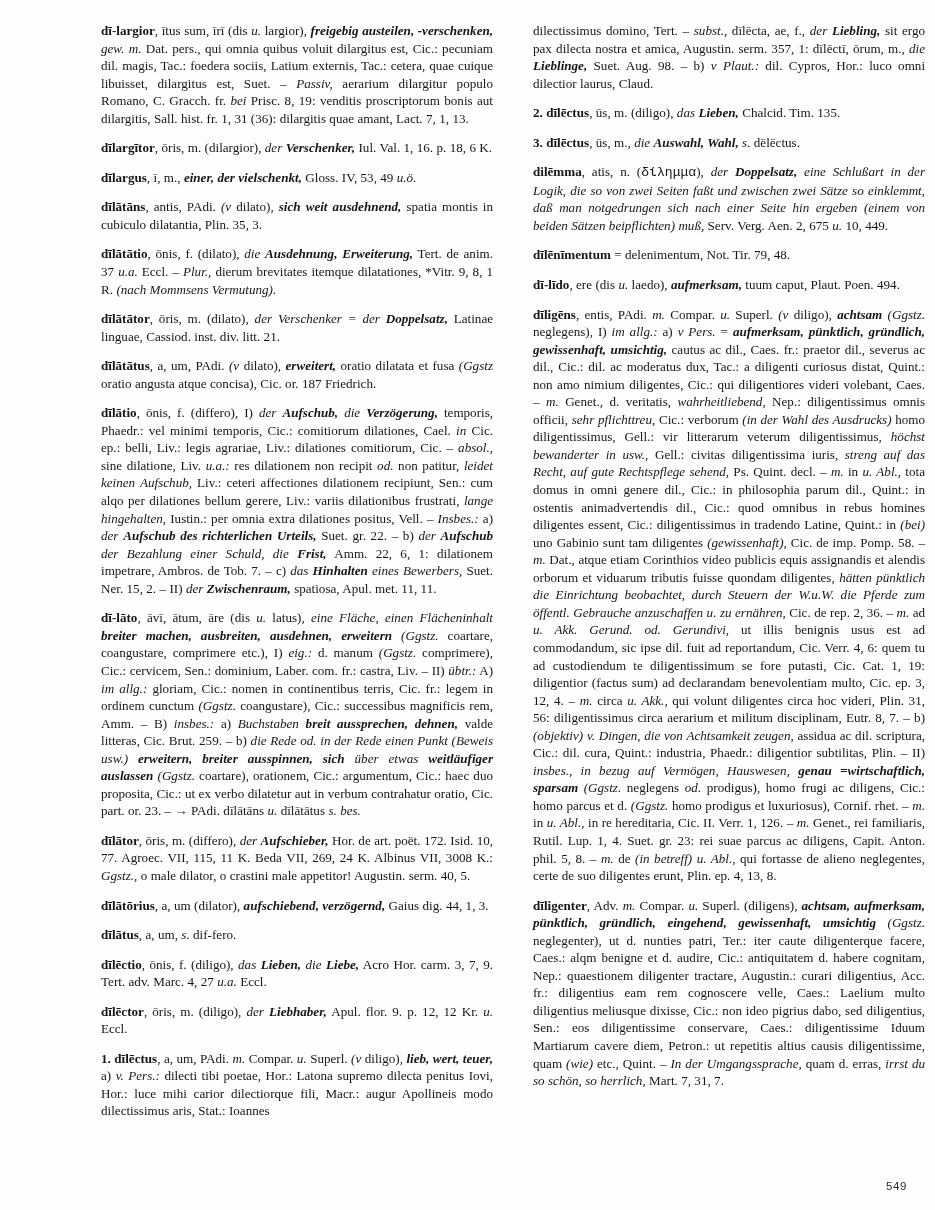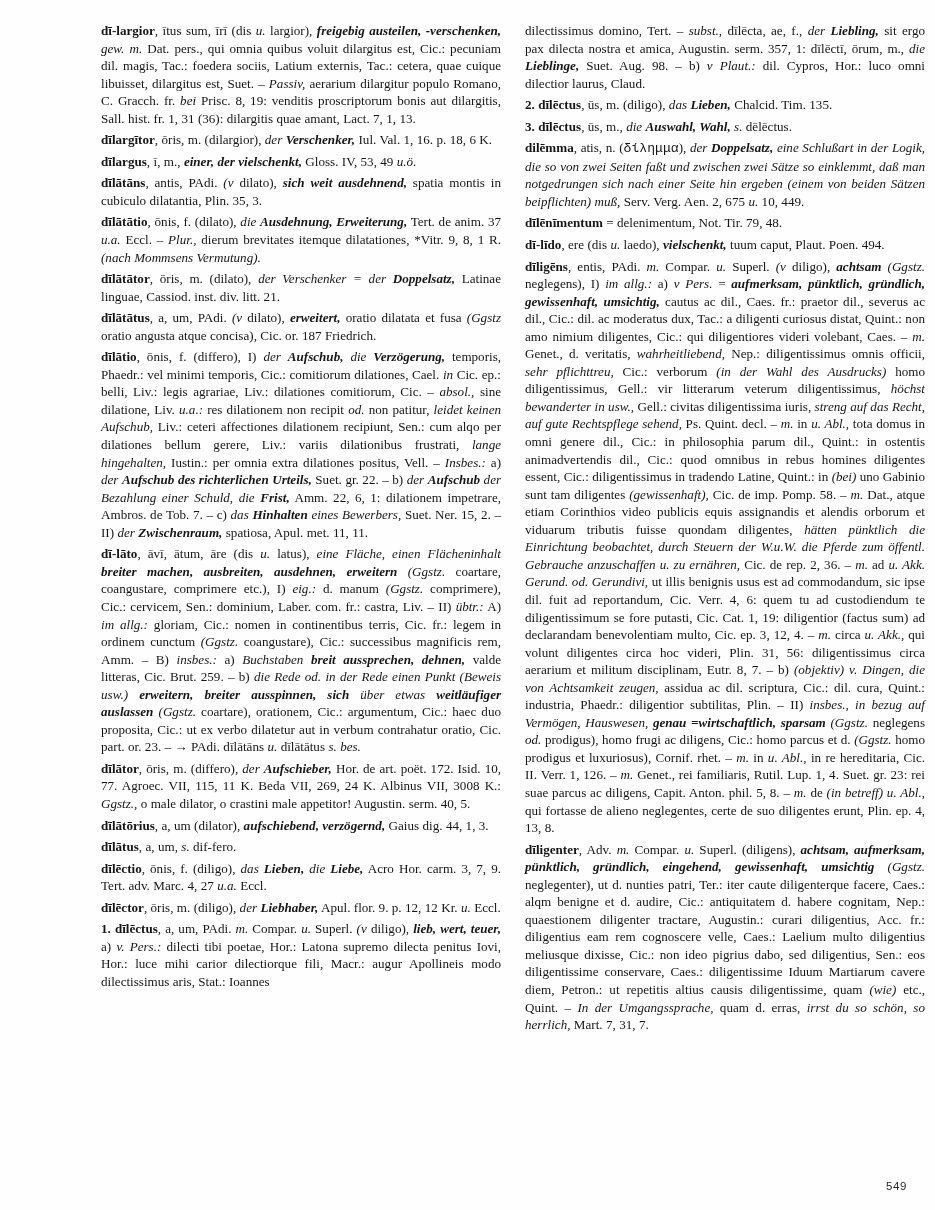--- a/index.html
+++ b/index.html
@@ -21,38 +21,38 @@
     width: 935px;
     height: 1210px;
     background: #fefefe;
   }
   #columns {
     position: absolute;
     left: 101px;
     top: 22px;
     width: 824px;
     display: flex;
-    gap: 24px;
+    gap: 40px;
   }
   .column {
     width: 400px;
     font-size: 13.1px;
     line-height: 17.55px;
     text-align: justify;
     text-justify: inter-word;
     hyphens: manual;
     word-spacing: 0.1px;
   }
   .entry {
     margin: 0;
     padding: 0;
     text-indent: 0;
   }
   
-  .entry + .entry { margin-top: 4px; }
+  .entry + .entry { margin-top: 12px; }
 
   b, .hw {
     font-weight: bold;
   }
   i, .it {
     font-style: italic;
   }
   .bi {
     font-weight: bold;
     font-style: italic;
@@ -95,21 +95,21 @@
         <p class="entry"><b>dīlēctor</b>, ōris, m. (diligo), <i>der</i> <span class="bi">Liebhaber,</span> Apul. flor. 9. p. 12, 12 Kr. <i>u.</i> Eccl.</p>
         <p class="entry"><b>1. dīlēctus</b>, a, um, PAdi. <i>m.</i> Compar. <i>u.</i> Superl. <i>(v</i> diligo), <span class="bi">lieb, wert, teuer,</span> a) <i>v. Pers.:</i> dilecti tibi poetae, Hor.: Latona supremo dilecta penitus Iovi, Hor.: luce mihi carior dilectiorque fili, Macr.: augur Apollineis modo dilectissimus aris, Stat.: Ioannes</p>
       </div>
 
     <div class="column" id="col-right">
         <p class="entry">dilectissimus domino, Tert. – <i>subst.,</i> dīlēcta, ae, f., <i>der</i> <span class="bi">Liebling,</span> sit ergo pax dilecta nostra et amica, Augustin. serm. 357, 1: dīlēctī, ōrum, m., <i>die</i> <span class="bi">Lieblinge,</span> Suet. Aug. 98. – b) <i>v Plaut.:</i> dil. Cypros, Hor.: luco omni dilectior laurus, Claud.</p>
         <p class="entry"><b>2. dīlēctus</b>, ūs, m. (diligo), <i>das</i> <span class="bi">Lieben,</span> Chalcid. Tim. 135.</p>
         <p class="entry"><b>3. dīlēctus</b>, ūs, m., <i>die</i> <span class="bi">Auswahl, Wahl,</span> <i>s.</i> dēlēctus.</p>
         <p class="entry"><b>dilēmma</b>, atis, n. (<span class="gk">δίλημμα</span>), <i>der</i> <span class="bi">Doppelsatz,</span> <i>eine Schlußart in der Logik, die so von zwei Seiten faßt und zwischen zwei Sätze so einklemmt, daß man notgedrungen sich nach einer Seite hin ergeben (einem von beiden Sätzen beipflichten) muß,</i> Serv. Verg. Aen. 2, 675 <i>u.</i> 10, 449.</p>
         <p class="entry"><b>dīlēnīmentum</b> = delenimentum, Not. Tir. 79, 48.</p>
-        <p class="entry"><b>dī-līdo</b>, ere (dis <i>u.</i> laedo), <span class="bi">vielschenkt,</span> tuum caput, Plaut. Poen. 494.</p>
+        <p class="entry"><b>dī-līdo</b>, ere (dis <i>u.</i> laedo), <span class="bi">aufmerksam,</span> tuum caput, Plaut. Poen. 494.</p>
         <p class="entry"><b>dīligēns</b>, entis, PAdi. <i>m.</i> Compar. <i>u.</i> Superl. <i>(v</i> diligo), <span class="bi">achtsam</span> <i>(Ggstz.</i> neglegens), I) <i>im allg.:</i> a) <i>v Pers.</i> = <span class="bi">aufmerksam, pünktlich, gründlich, gewissenhaft, umsichtig,</span> cautus ac dil., Caes. fr.: praetor dil., severus ac dil., Cic.: dil. ac moderatus dux, Tac.: a diligenti curiosus distat, Quint.: non amo nimium diligentes, Cic.: qui diligentiores videri volebant, Caes. – <i>m.</i> Genet., d. veritatis, <i>wahrheitliebend,</i> Nep.: diligentissimus omnis officii, <i>sehr pflichttreu,</i> Cic.: verborum <i>(in der Wahl des Ausdrucks)</i> homo diligentissimus, Gell.: vir litterarum veterum diligentissimus, <i>höchst bewanderter in usw.,</i> Gell.: civitas diligentissima iuris, <i>streng auf das Recht, auf gute Rechtspflege sehend,</i> Ps. Quint. decl. – <i>m.</i> in <i>u. Abl.,</i> tota domus in omni genere dil., Cic.: in philosophia parum dil., Quint.: in ostentis animadvertendis dil., Cic.: quod omnibus in rebus homines diligentes essent, Cic.: diligentissimus in tradendo Latine, Quint.: in <i>(bei)</i> uno Gabinio sunt tam diligentes <i>(gewissenhaft),</i> Cic. de imp. Pomp. 58. – <i>m.</i> Dat., atque etiam Corinthios video publicis equis assignandis et alendis orborum et viduarum tributis fuisse quondam diligentes, <i>hätten pünktlich die Einrichtung beobachtet, durch Steuern der W.u.W. die Pferde zum öffentl. Gebrauche anzuschaffen u. zu ernähren,</i> Cic. de rep. 2, 36. – <i>m.</i> ad <i>u. Akk. Gerund. od. Gerundivi,</i> ut illis benignis usus est ad commodandum, sic ipse dil. fuit ad reportandum, Cic. Verr. 4, 6: quem tu ad custodiendum te diligentissimum se fore putasti, Cic. Cat. 1, 19: diligentior (factus sum) ad declarandam benevolentiam multo, Cic. ep. 3, 12, 4. – <i>m.</i> circa <i>u. Akk.,</i> qui volunt diligentes circa hoc videri, Plin. 31, 56: diligentissimus circa aerarium et militum disciplinam, Eutr. 8, 7. – b) <i>(objektiv) v. Dingen, die von Achtsamkeit zeugen,</i> assidua ac dil. scriptura, Cic.: dil. cura, Quint.: industria, Phaedr.: diligentior subtilitas, Plin. – II) <i>insbes., in bezug auf Vermögen, Hauswesen,</i> <span class="bi">genau =wirtschaftlich, sparsam</span> <i>(Ggstz.</i> neglegens <i>od.</i> prodigus), homo frugi ac diligens, Cic.: homo parcus et d. <i>(Ggstz.</i> homo prodigus et luxuriosus), Cornif. rhet. – <i>m.</i> in <i>u. Abl.,</i> in re hereditaria, Cic. II. Verr. 1, 126. – <i>m.</i> Genet., rei familiaris, Rutil. Lup. 1, 4. Suet. gr. 23: rei suae parcus ac diligens, Capit. Anton. phil. 5, 8. – <i>m.</i> de <i>(in betreff) u. Abl.,</i> qui fortasse de alieno neglegentes, certe de suo diligentes erunt, Plin. ep. 4, 13, 8.</p>
         <p class="entry"><b>dīligenter</b>, Adv. <i>m.</i> Compar. <i>u.</i> Superl. (diligens), <span class="bi">achtsam, aufmerksam, pünktlich, gründlich, eingehend, gewissenhaft, umsichtig</span> <i>(Ggstz.</i> neglegenter), ut d. nunties patri, Ter.: iter caute diligenterque facere, Caes.: alqm benigne et d. audire, Cic.: antiquitatem d. habere cognitam, Nep.: quaestionem diligenter tractare, Augustin.: curari diligentius, Acc. fr.: diligentius eam rem cognoscere velle, Caes.: Laelium multo diligentius meliusque dixisse, Cic.: non ideo pigrius dabo, sed diligentius, Sen.: eos diligentissime conservare, Caes.: diligentissime Iduum Martiarum cavere diem, Petron.: ut repetitis altius causis diligentissime, quam <i>(wie)</i> etc., Quint. – <i>In der Umgangssprache,</i> quam d. erras, <i>irrst du so schön, so herrlich,</i> Mart. 7, 31, 7.</p>
       </div>
 
   </div>
 
   <div id="page-number">549</div>
 
 </div>
 

